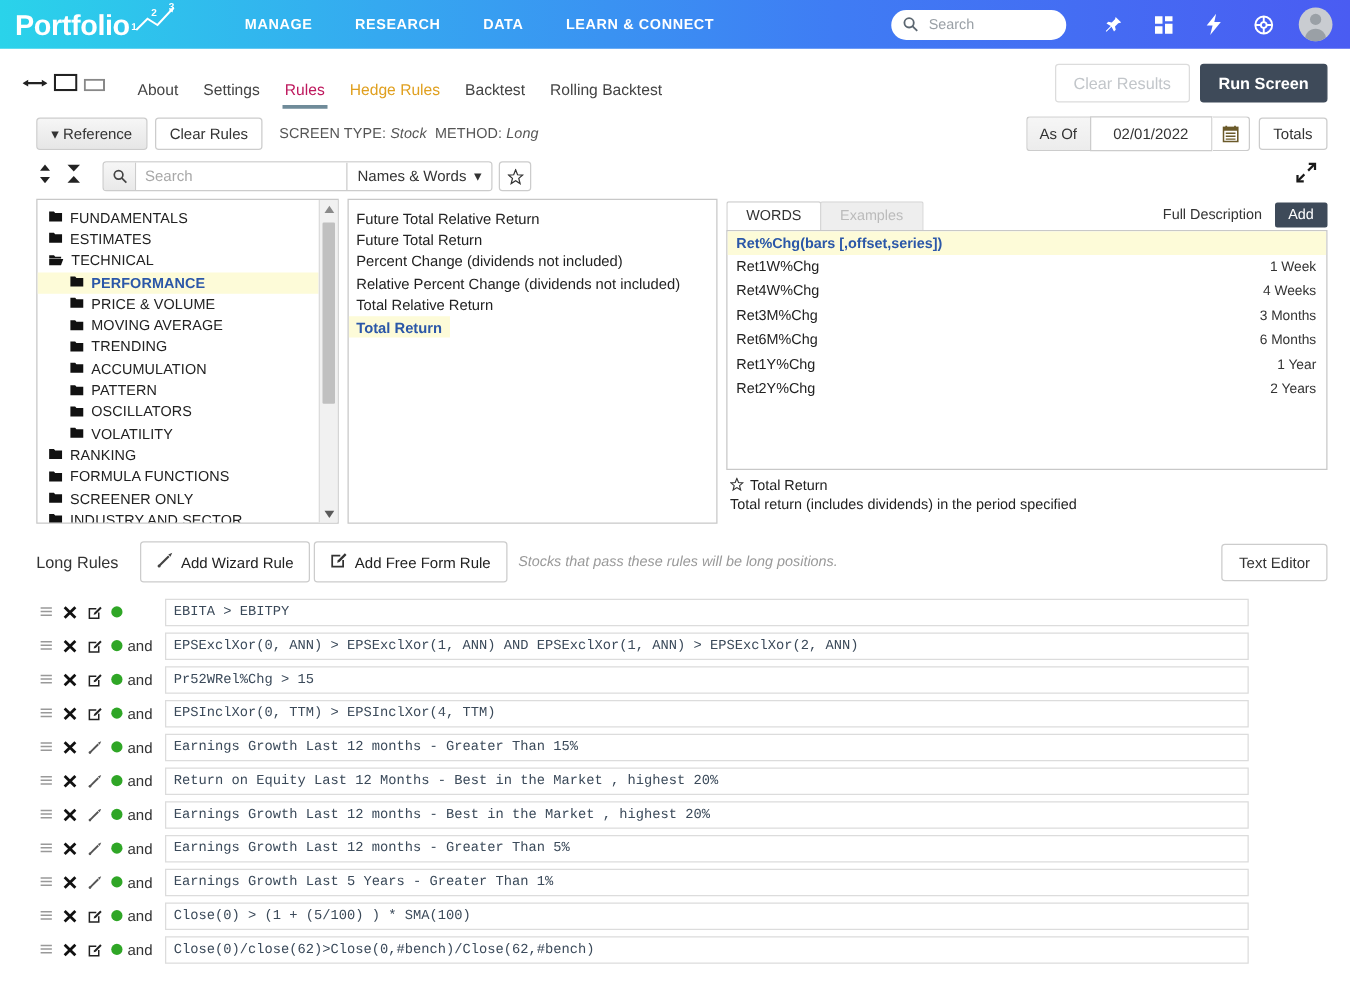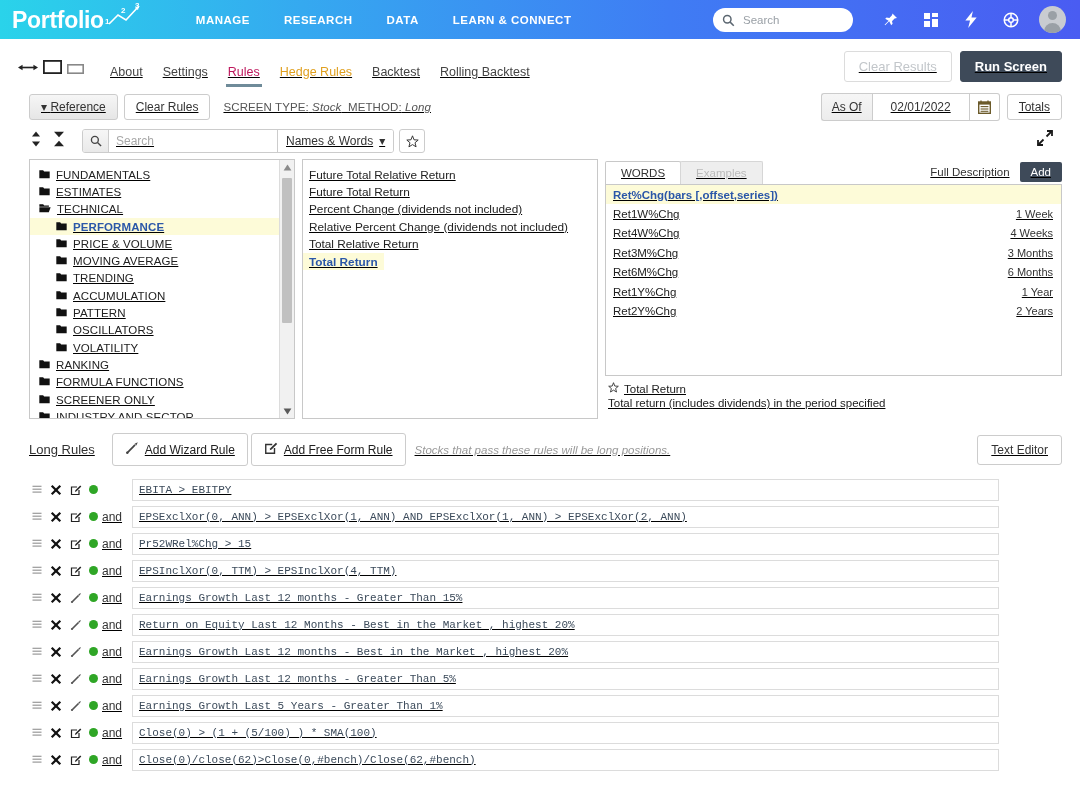--- a/index.html
+++ b/index.html
@@ -83,21 +83,21 @@
     width: 9px; height: 9px; border-radius: 50%;
     background: #9aa0a6; left: 9px; top: 5px;
   }
   .avatar::after {
     content: ""; position: absolute;
     width: 17px; height: 12px; border-radius: 9px 9px 0 0;
     background: #9aa0a6; left: 5px; top: 17px;
   }
 
   
-  .page { padding: 0 18px; position: relative; text-decoration: underline; }
+  .page { padding: 0 18px; position: relative; }
 
   
   .tabrow {
     display: flex; align-items: flex-end;
     height: 48px;
     padding-top: 16px;
     position: relative;
   }
   .layout-icons { display: flex; align-items: center; gap: 5px; margin-bottom: 9px; margin-right: 16px; }
   .tabs { display: flex; align-items: flex-end; gap: 0; }
@@ -167,21 +167,21 @@
   .sb-icon { background: linear-gradient(#f6f6f6,#e9e9e9); border-right: 1px solid #ccc; width: 26px; display:flex; align-items:center; justify-content:center; cursor:pointer;}
   .sb-input { border: none; outline: none; width: 168px; font-size: 12px; padding: 0 7px; color:#333; font-family:"Liberation Sans",sans-serif; }
   .sb-input::placeholder { color: #a8a8a8; }
   .sb-select { border-left: 1px solid #ccc; padding: 0 8px; display:flex; align-items:center; font-size:12px; color:#333; background:#fff; cursor:pointer; white-space:nowrap; }
   .sb-star { margin-left: 5px; border:1px solid #ccc; border-radius:3px; width:26px; height:24px; display:flex; align-items:center; justify-content:center; background:#fff; cursor:pointer;}
   .expand-ico { position:absolute; right: 8px; top: 0px; cursor:pointer; }
 
   
   .panels { display: flex; gap: 7px; padding-left: 11px; }
   .panel { border: 1px solid #c8c8c8; background: #fff; height: 260px; position: relative; }
-  .p-tree { width: 266px; display: flex; }
+  .p-tree { width: 242px; display: flex; }
   .tree-inner { flex: 1; overflow: hidden; padding: 6px 0 0 0; }
   .tree-row {
     display: flex; align-items: center;
     font-size: 11.5px; color: #222;
     height: 17.3px; padding-left: 9px;
     cursor: pointer; white-space: nowrap;
     letter-spacing: 0.1px;
   }
   .tree-row.indent { padding-left: 26px; }
   .tree-row.sel { background: #fdfbd8; color: #2b57a8; font-weight: bold; align-self:flex-start; }

